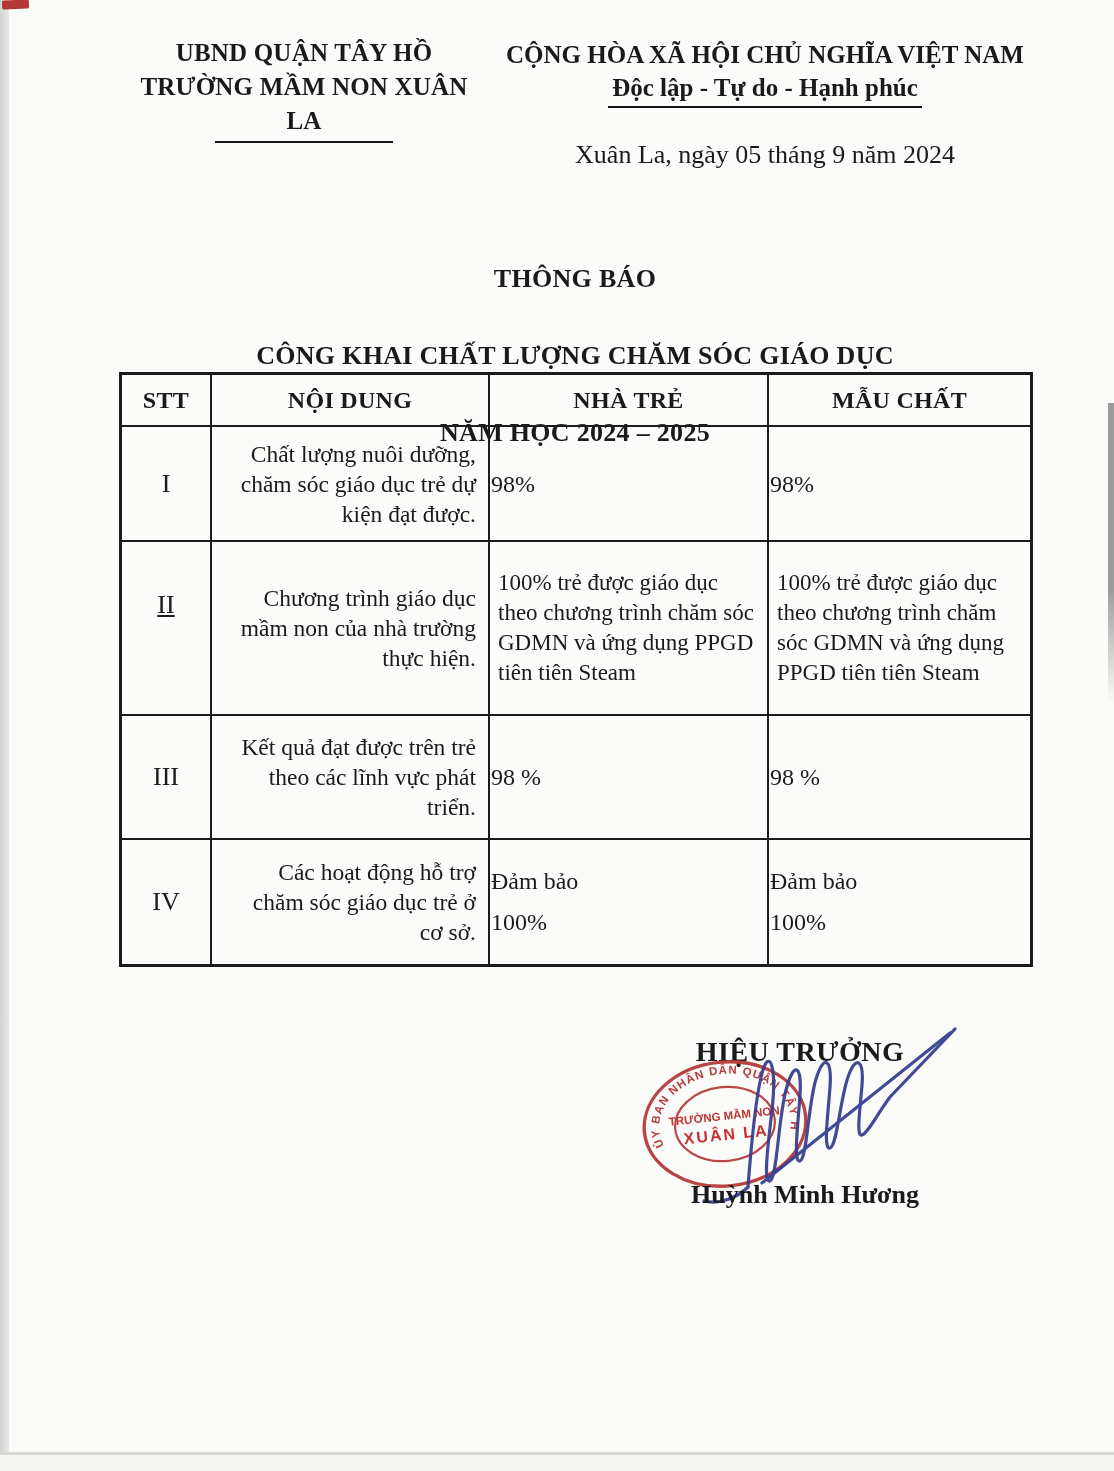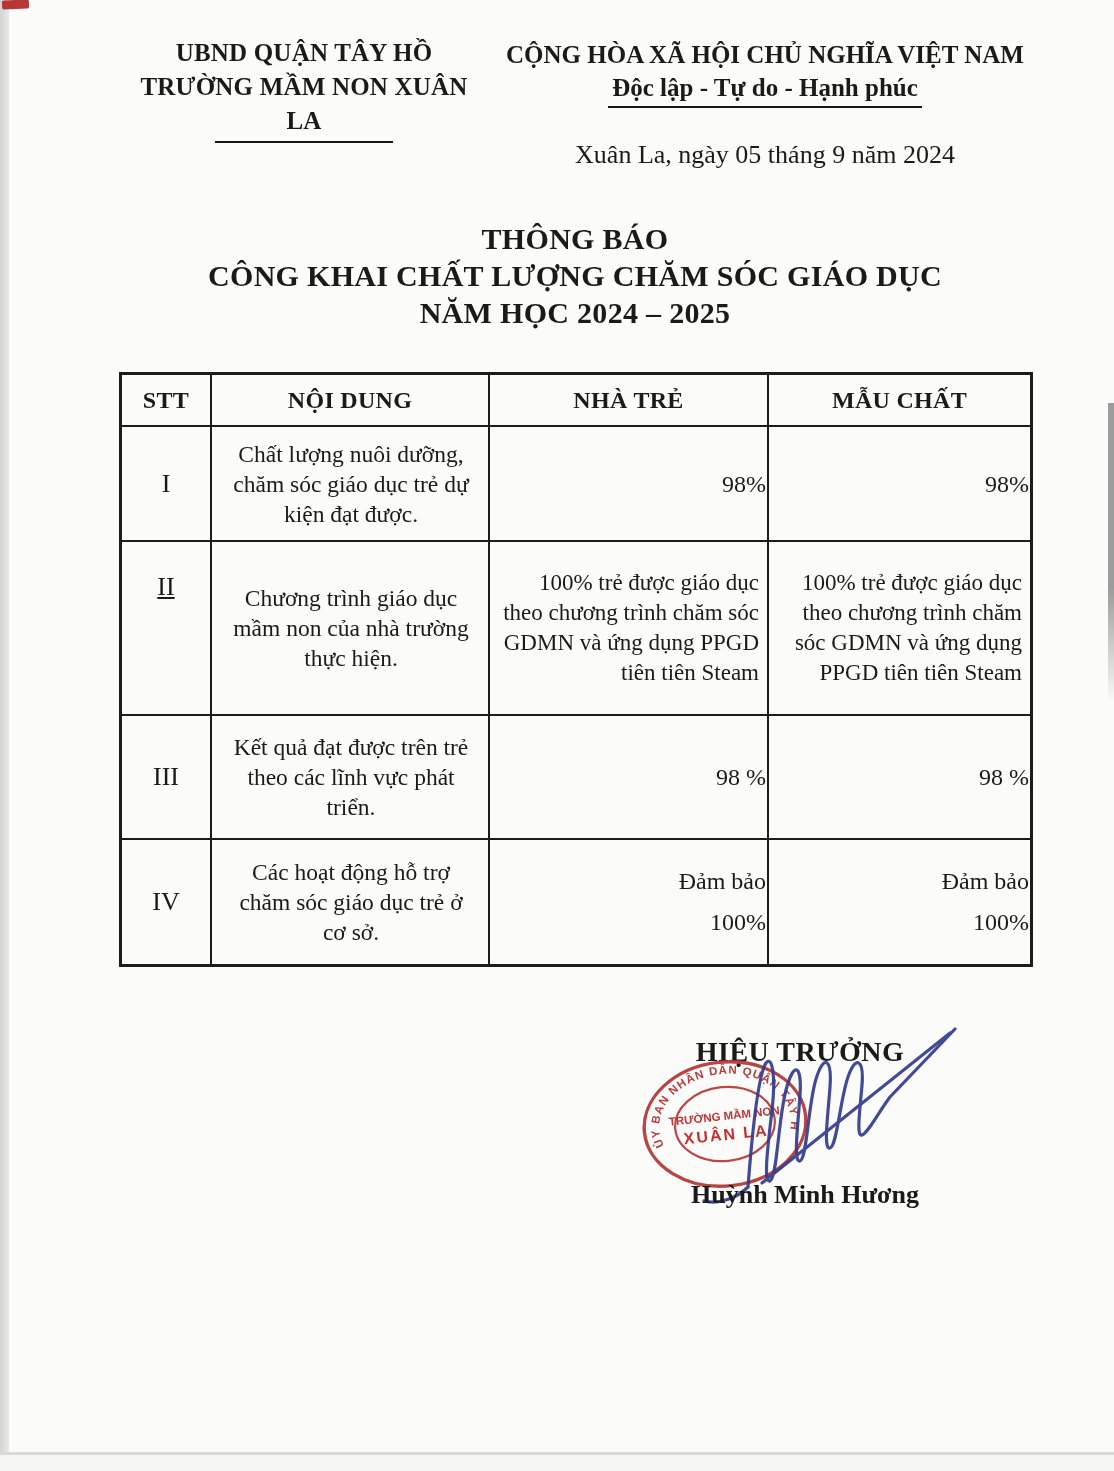--- a/index.html
+++ b/index.html
@@ -20,37 +20,37 @@
   
   .org-block{left:120px;top:36px;width:368px;text-align:center;}
   .org-line{font-weight:bold;font-size:25px;line-height:34px;letter-spacing:.2px;}
   .org-underline{width:178px;margin:3px auto 0;border-top:2.5px solid #151515;}
   .republic-block{left:500px;top:38px;width:530px;text-align:center;}
   .rep-line1{font-weight:bold;font-size:25px;line-height:33px;}
   .rep-line2{font-weight:bold;font-size:25px;line-height:33px;display:inline-block;border-bottom:2.5px solid #151515;padding:0 4px 2px;}
   .dateline{left:500px;top:140px;width:530px;text-align:center;font-size:26px;}
   
   .title-block{left:120px;top:220px;width:910px;text-align:center;font-weight:bold;}
-  .title-line{font-size:30px;line-height:37px;letter-spacing:.3px;}
+  .title-line{font-size:26px;line-height:37px;letter-spacing:.3px;margin-top:40px;}
   
   table.doc{
     position:absolute;left:120px;top:373px;width:910px;
     border-collapse:collapse;table-layout:fixed;
   }
   table.doc col.c-stt{width:90px;}
   table.doc col.c-nd{width:278px;}
   table.doc col.c-nt{width:279px;}
   table.doc col.c-mg{width:263px;}
   table.doc th,table.doc td{border:2px solid #1c1c1c;}
   table.doc{border:1px solid #1c1c1c;outline:1px solid #1c1c1c;}
   th.hdr{font-size:24px;font-weight:bold;height:48px;text-align:center;letter-spacing:.3px;}
   td.stt{font-size:26px;text-align:center;vertical-align:middle;}
-  td.stt-high{vertical-align:top;padding-top:30px;text-decoration:underline;}
-  td.nd{font-size:23.5px;line-height:30px;padding:8px 12px 8px 14px;vertical-align:middle;text-align:center;margin-top:18px;}
-  td.val{font-size:24px;text-align:right;vertical-align:middle;line-height:30px;}
+  td.stt-high{vertical-align:top;padding-top:48px;text-decoration:underline;}
+  td.nd{font-size:23.5px;line-height:30px;padding:8px 12px 8px 14px;vertical-align:middle;text-align:right;margin-top:18px;}
+  td.val{font-size:24px;text-align:left;vertical-align:middle;line-height:30px;}
   td.val-multi{white-space:pre-line;line-height:41px;}
   tr.r1{height:115px;} tr.r2{height:174px;} tr.r3{height:124px;} tr.r4{height:126px;}
   
   .sig-title{left:655px;top:1036px;width:290px;text-align:center;font-weight:bold;font-size:28px;letter-spacing:.5px;z-index:1;}
   .stamp{left:640px;top:1058px;width:170px;height:132px;transform:rotate(-6deg);z-index:2;}
   .sig-svg{left:600px;top:1015px;width:370px;height:200px;z-index:3;pointer-events:none;}
   .sig-name{left:650px;top:1180px;width:310px;text-align:center;font-weight:bold;font-size:26px;z-index:4;}
 </style>
 </head>
 <body>

